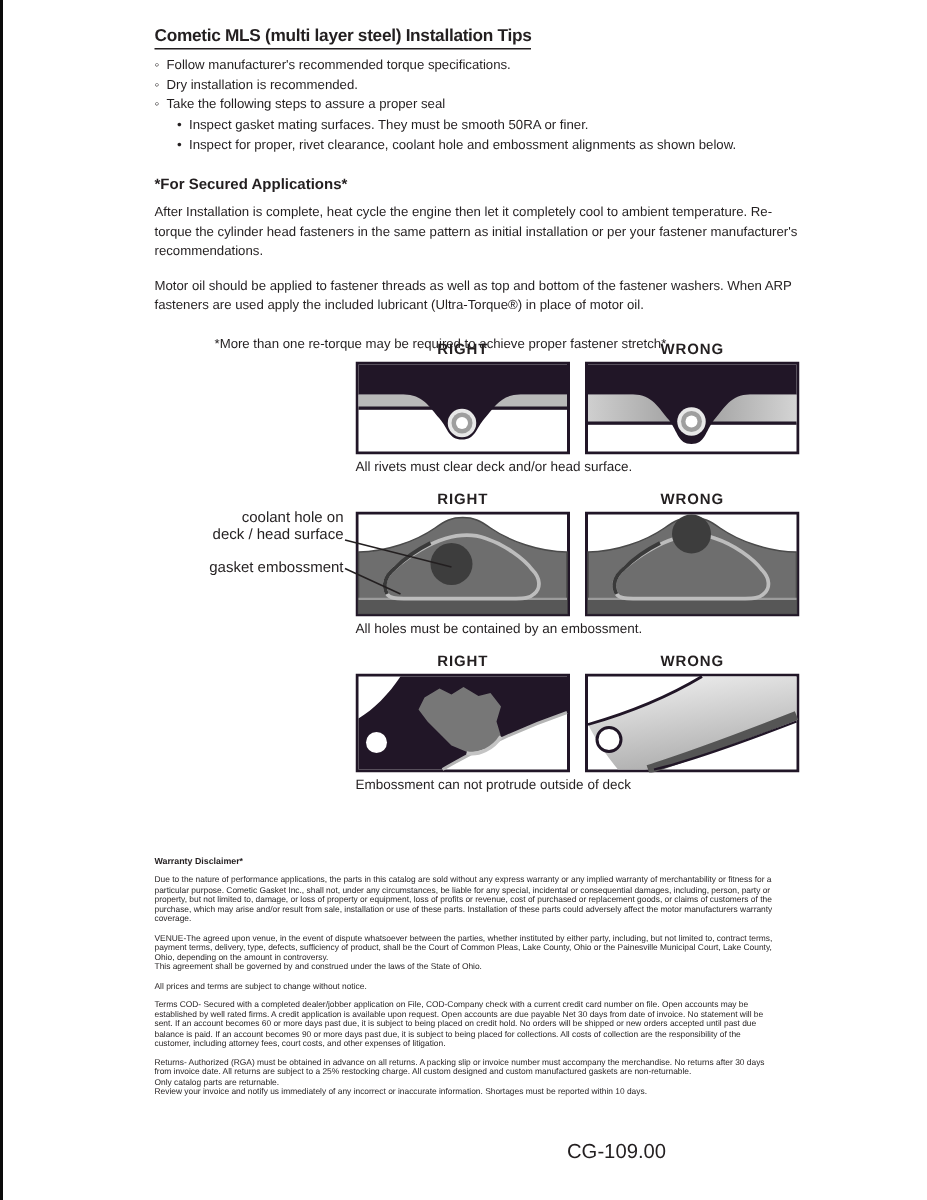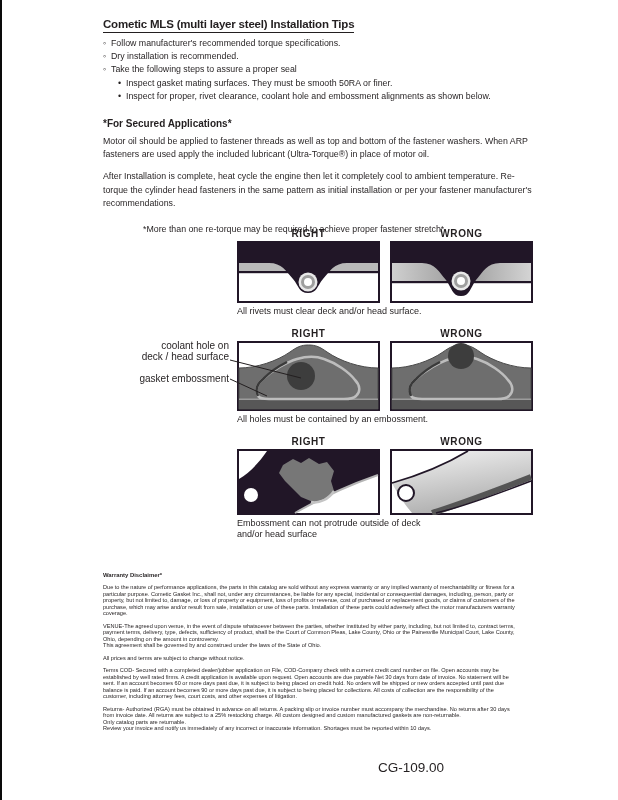--- a/index.html
+++ b/index.html
@@ -74,22 +74,22 @@
     <span>Inspect gasket mating surfaces.  They must be smooth 50RA or finer.</span>
   </div>
   <div class="b sub">
     <span class="mk dot">•</span>
     <span>Inspect for proper, rivet clearance, coolant hole and embossment alignments as shown below.</span>
   </div>
 </div>
 
 <div class="sec-diesel">
   <h2 class="h2">*For Secured Applications*</h2>
+  <p class="para">After Installation is complete, heat cycle the engine then let it completely cool to ambient temperature. Re-torque the cylinder head fasteners in the same pattern as initial installation or per your fastener manufacturer's recommendations.</p>
   <p class="para">Motor oil should be applied to fastener threads as well as top and bottom of the fastener washers. When ARP fasteners are used apply the included lubricant (Ultra-Torque®) in place of motor oil.</p>
-  <p class="para">After Installation is complete, heat cycle the engine then let it completely cool to ambient temperature. Re-torque the cylinder head fasteners in the same pattern as initial installation or per your fastener manufacturer's recommendations.</p>
   <p class="note">*More than one re-torque may be required to achieve proper fastener stretch*</p>
 </div>
 
 <div class="sec-diagrams">
 
   <div class="diagram">
     <div class="dg-head">
       <span>RIGHT</span>
       <span>WRONG</span>
     </div>
@@ -186,21 +186,20 @@
         <rect x="1" y="1" width="141" height="64" fill="#ffffff" style="stroke:var(--dblack)" stroke-width="2"></rect>
         <path d="M78,2 H141 V28 C100,44 62,58 40,64 H22 C12,52 5,40 2,34 C30,26 58,14 78,2 Z" fill="url(#g3w)"></path>
         <path d="M2,34 C30,26 58,14 78,2" fill="none" style="stroke:var(--dblack)" stroke-width="1.8"></path>
         <path d="M141,28 C100,44 64,57 42,64" fill="none" stroke="#555555" stroke-width="6"></path>
         <path d="M141,32 C102,47 68,59 46,64" fill="none" style="stroke:var(--dblack)" stroke-width="1.5"></path>
         <circle cx="16" cy="44" r="8" fill="#ffffff" style="stroke:var(--dblack)" stroke-width="2"></circle>
       </svg>
     </div>
     <div class="dg-cap">
       <div>Embossment can not protrude outside of deck</div>
-      <div>and/or head surface</div>
     </div>
   </div>
 </div>
 
 <div class="sec-warranty fine">
   <h3 class="fine-h">Warranty Disclaimer*</h3>
   <p>Due to the nature of performance applications, the parts in this catalog are sold without any express warranty or any implied warranty of merchantability or fitness for a particular purpose.  Cometic Gasket Inc., shall not, under any circumstances, be liable for any special, incidental or consequential damages, including, person, party or property, but not limited to, damage, or loss of property or equipment, loss of profits or revenue, cost of purchased or replacement goods, or claims of customers of the purchase, which may arise and/or result from sale, installation or use of these parts.  Installation of these parts could adversely affect the motor manufacturers warranty coverage.</p>
   <p>VENUE-The agreed upon venue, in the event of dispute whatsoever between the parties, whether instituted by either party, including, but not limited to, contract terms, payment terms, delivery, type, defects, sufficiency of product, shall be the Court of Common Pleas, Lake County, Ohio or the Painesville Municipal Court, Lake County, Ohio, depending on the amount in controversy.</p>
   <p class="tight">This agreement shall be governed by and construed under the laws of the State of Ohio.</p>
   <p>All prices and terms are subject to change without notice.</p>

